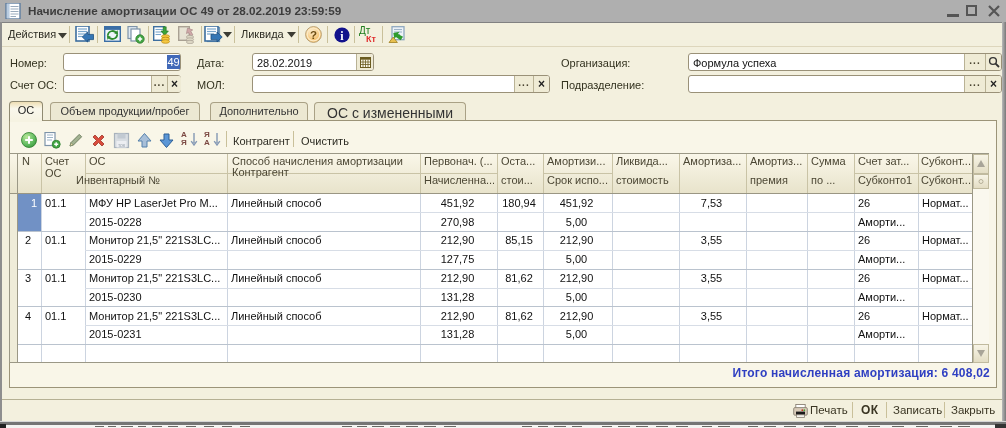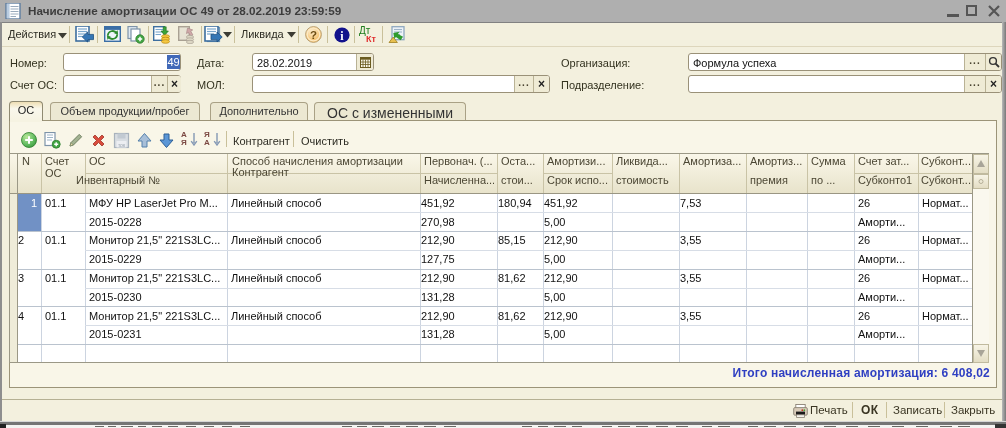--- a/index.html
+++ b/index.html
@@ -2,21 +2,21 @@
 <html><head><meta charset="utf-8"><style>
 html,body{margin:0;padding:0}
 body{font-family:"Liberation Sans",sans-serif;}
 #w{position:relative;width:1006px;height:428px;background:#f3f0de;overflow:hidden;font-size:11px;color:#2b2a20}
 .a{position:absolute}
 .inp{position:absolute;background:#fff;border:1px solid #9a9178;border-radius:3px;box-sizing:border-box}
 .lbl{position:absolute;font-size:11px;color:#33321f;white-space:nowrap}
 .btn3{position:absolute;background:#efebd5;border-left:1px solid #b9b295;box-sizing:border-box;text-align:center;color:#4a4430}
 .vl{position:absolute;width:1px;background:#c9c09a}
 .cell{position:absolute;overflow:hidden;white-space:nowrap;font-size:11px;color:#111}
-.num{text-align:left}
+.num{text-align:center}
 .hc{position:absolute;overflow:hidden;white-space:nowrap;font-size:11px;color:#4c4734}
 </style></head><body>
 <div id="w">
 <div class="a" style="left:0;top:0;width:1006px;height:22px;background:#afafaf;border-bottom:1px solid #818181"></div>
 <svg class="a" style="left:5px;top:3px" width="16" height="16" viewBox="0 0 16 16">
 <rect x="1" y="0" width="14" height="16" fill="#ffffff" stroke="#5f7ea0" stroke-width="1.4"></rect>
 <rect x="2" y="1" width="2.6" height="14" fill="#b9cce0"></rect>
 <g stroke="#9aabbc" stroke-width="1">
 <line x1="5.5" y1="3.5" x2="13.5" y2="3.5"></line>
         <line x1="5.5" y1="6" x2="13.5" y2="6"></line>

